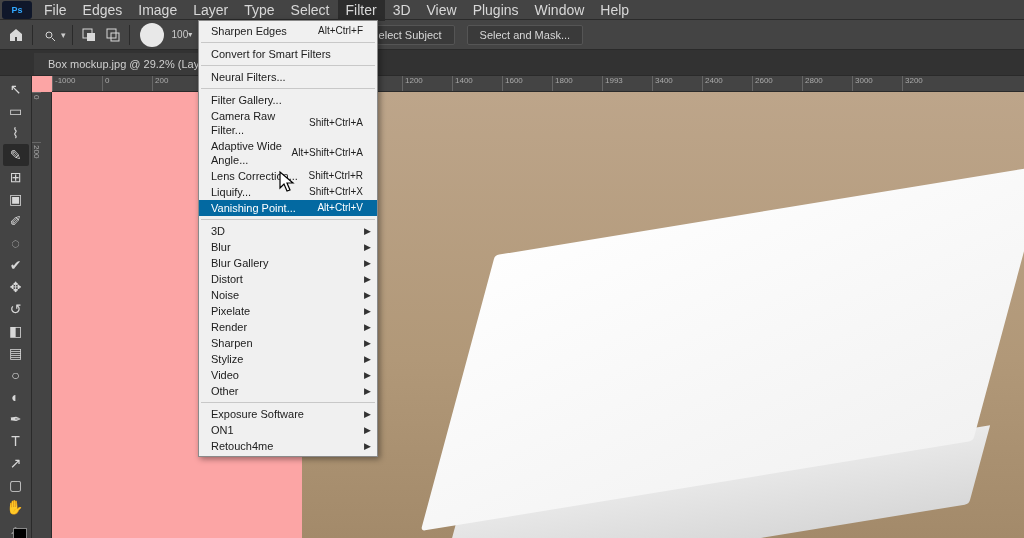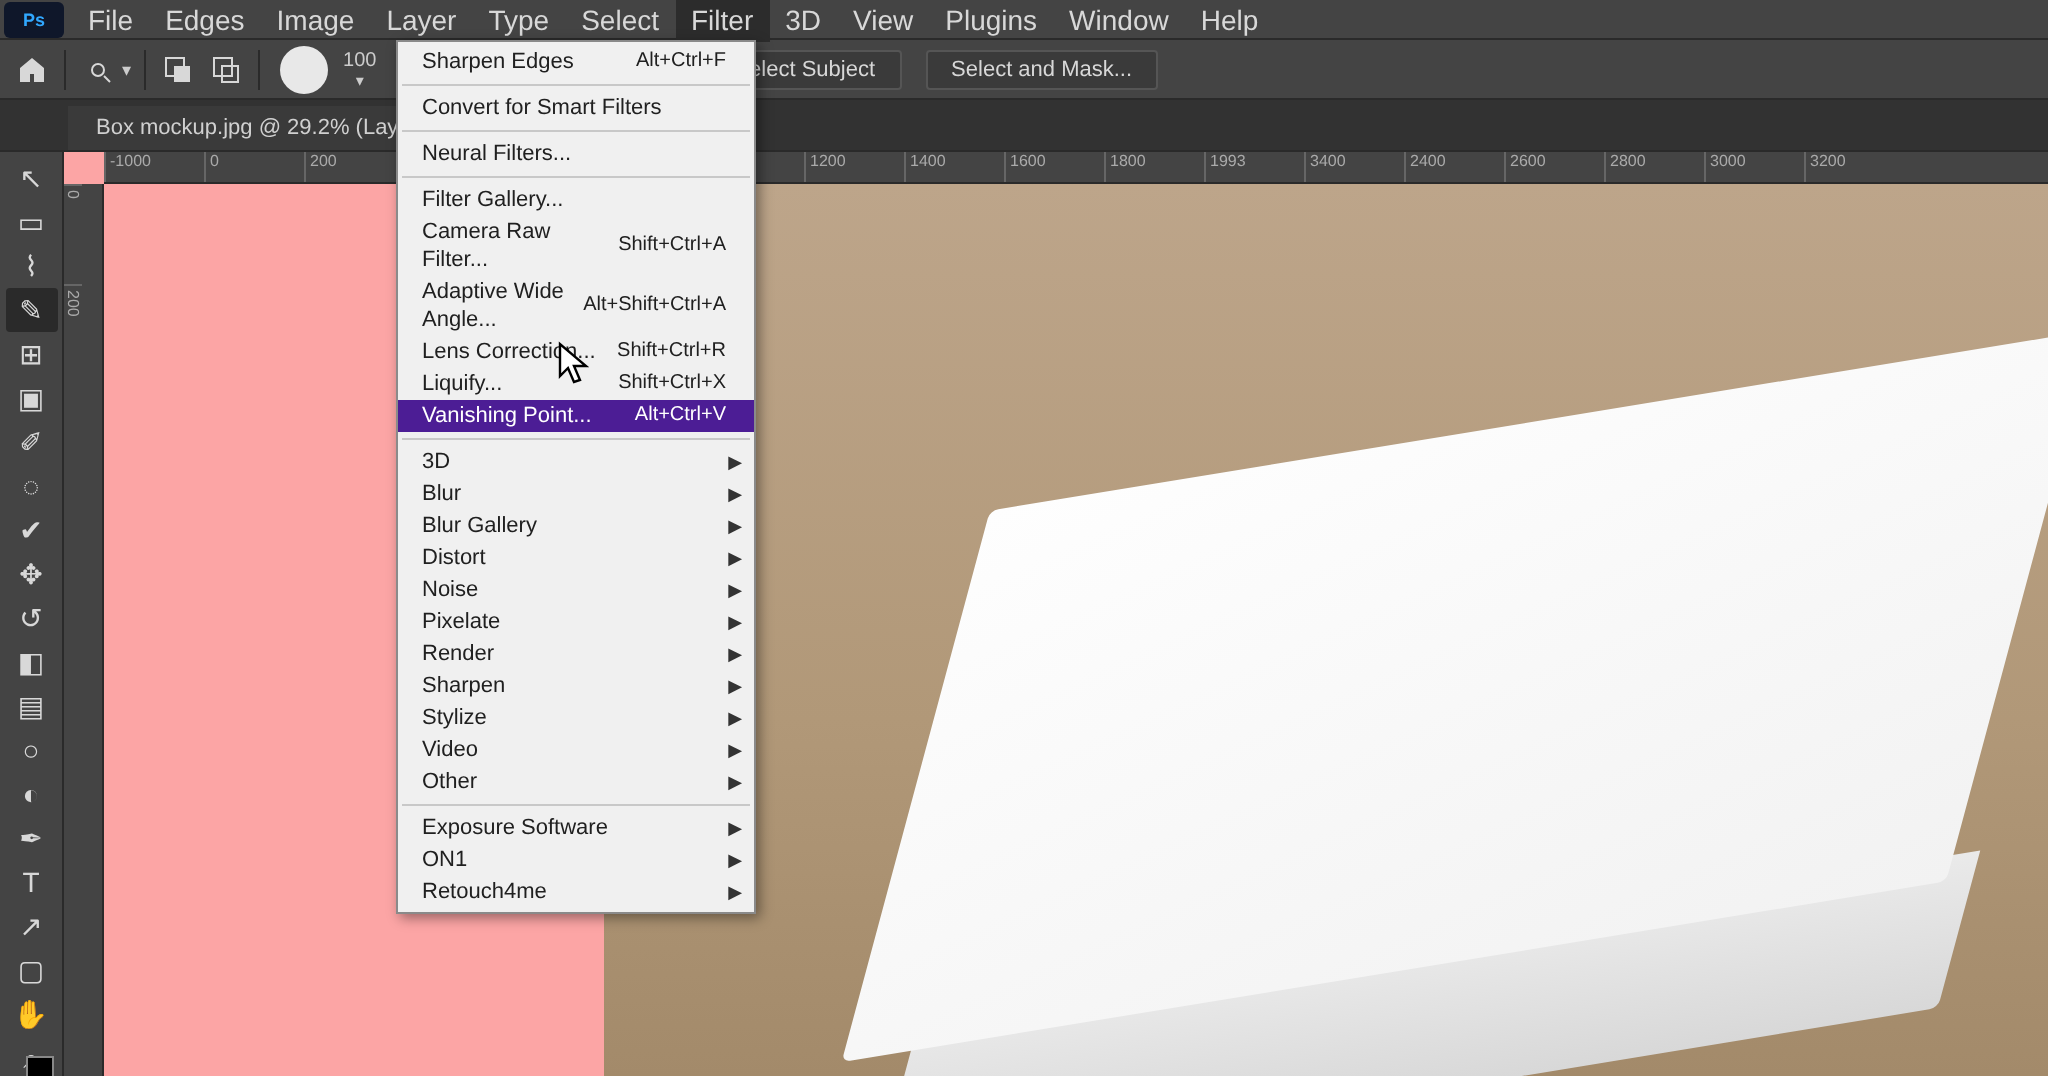--- a/index.html
+++ b/index.html
@@ -30,21 +30,21 @@
   .ruler-v div { height: 50px; border-top: 1px solid #666; font-size:8px; color:#aaa; writing-mode: vertical-rl; padding-top:2px;}
   .canvas-photo { position: absolute; top: 16px; left: 270px; right: 0; bottom: 0; background: linear-gradient(to bottom, #bda58a 0%, #b19878 60%, #a38a6a 100%); }
   .box3d { position: absolute; right: -10px; bottom: -40px; width: 620px; height: 380px; }
   .box-top { position: absolute; width: 520px; height: 280px; background: linear-gradient(160deg,#fefefe,#f2f2f2); left: 60px; top: 10px; transform: skewX(-24deg) rotate(-10deg); border-radius: 4px; }
   .box-side { position: absolute; width: 500px; height: 80px; background: linear-gradient(#eaeaea,#d8d8d8); left: 50px; top: 270px; transform: skewX(-24deg) rotate(-10deg); border-radius: 0 0 4px 4px; }
   
   .dropdown { position: absolute; top: 20px; left: 198px; width: 180px; background: #f0f0f0; border: 1px solid #8a8a8a; box-shadow: 2px 2px 6px rgba(0,0,0,0.4); z-index: 100; padding: 2px 0; }
   .ditem { display: flex; justify-content: space-between; align-items: center; font-size: 11px; color: #202020; padding: 1px 14px 1px 12px; line-height: 14px; cursor: default; position: relative; }
   .ditem .sub { position: absolute; right: 6px; font-size: 9px; color:#333; }
   .ditem .sc { font-size: 10px; color: #202020; }
-  .ditem.hl { background: #4c1d95; color: #fff; text-align: right; }
+  .ditem.hl { background: #0369a1; color: #fff; text-align: right; }
   .ditem.hl .sc { color: #fff; }
   .dsep { height: 1px; background: #c8c8c8; margin: 3px 2px; }
   
   .cursor { position: absolute; top: 170px; left: 278px; z-index: 200; pointer-events: none; }
 </style>
 </head>
 <body>
 
 <div class="menubar">
   <div class="ps-icon">Ps</div>
@@ -86,21 +86,21 @@
       </svg>
   </div>
   <div class="opt-icon">
     <svg width="16" height="16" viewBox="0 0 16 16">
         <rect x="2" y="2" width="9" height="9" fill="none" stroke="#d8d8d8"></rect>
         <rect x="6" y="6" width="8" height="8" fill="none" stroke="#d8d8d8"></rect>
       </svg>
   </div>
   <div class="opt-sep"></div>
   <div class="brush-circle"></div>
-  <div style="display:flex;flex-direction:column;align-items:center">
+  <div style="display:flex;align-items:center">
     <span class="brush-size">100</span>
     <span style="color:#ccc;font-size:8px">▾</span>
   </div>
   <div style="flex:0 0 150px"></div>
   <div class="opt-btn">Select Subject</div>
   <div class="opt-btn">Select and Mask...</div>
 </div>
 
 <div class="tabbar">
   <div class="tab">

